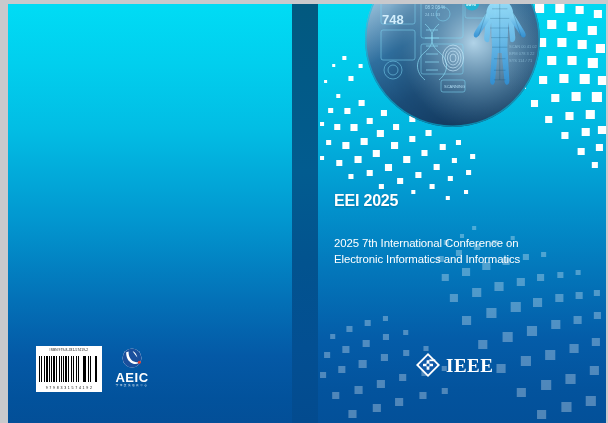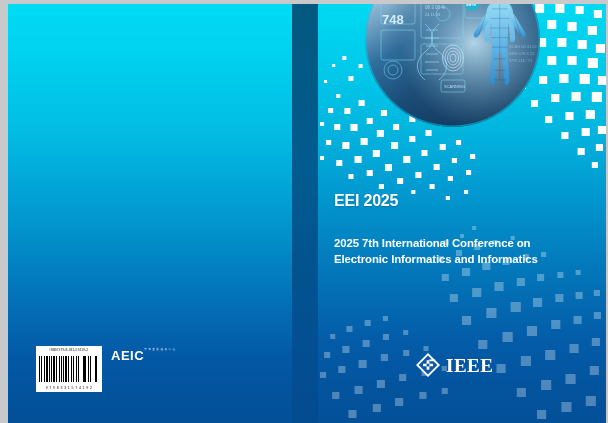--- a/index.html
+++ b/index.html
@@ -86,21 +86,22 @@
   }
 
   
   .aeic-logo {
     position: absolute;
     left: 103px;
     bottom: 33px;
     width: 42px;
     height: 42px;
     display: flex;
-    flex-direction: row;
+    flex-direction: column;
+    align-items: center;
     justify-content: flex-start;
   }
   .aeic-mark { width: 24px; height: 22px; display:block; }
   .aeic-word {
     margin-top: 1px;
     font-size: 13px;
     font-weight: bold;
     color: #ffffff;
     letter-spacing: 0.5px;
     line-height: 13px;
@@ -187,21 +188,21 @@
     line-height: 28px;
     white-space: nowrap;
     text-shadow: 0 1px 2px rgba(0,40,70,0.28);
   }
   .title-sub {
     position: absolute;
     left: 16px;
     top: 232px;
     width: 250px;
     font-size: 11.4px;
-    font-weight: bold;
+    font-weight: normal;
     color: #ffffff;
     line-height: 15.5px;
     letter-spacing: -0.1px;
   }
   .title-date {
     position: absolute;
     left: 16px;
     top: 285px;
     font-size: 7.6px;
     font-weight: bold;

